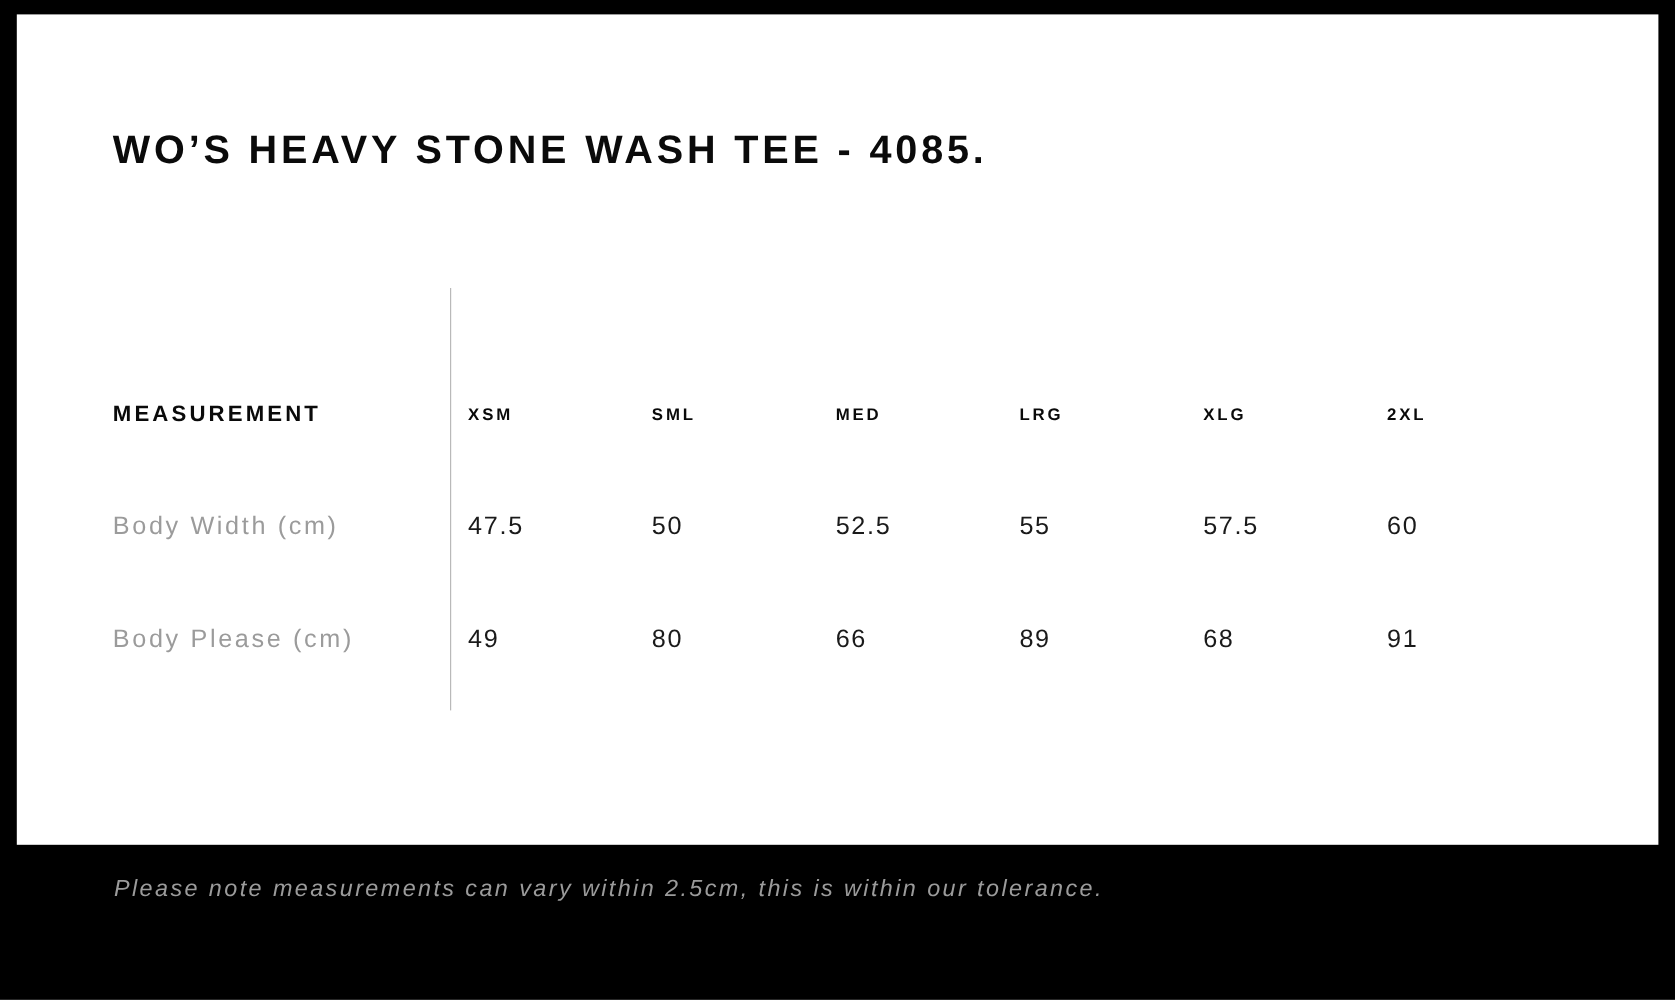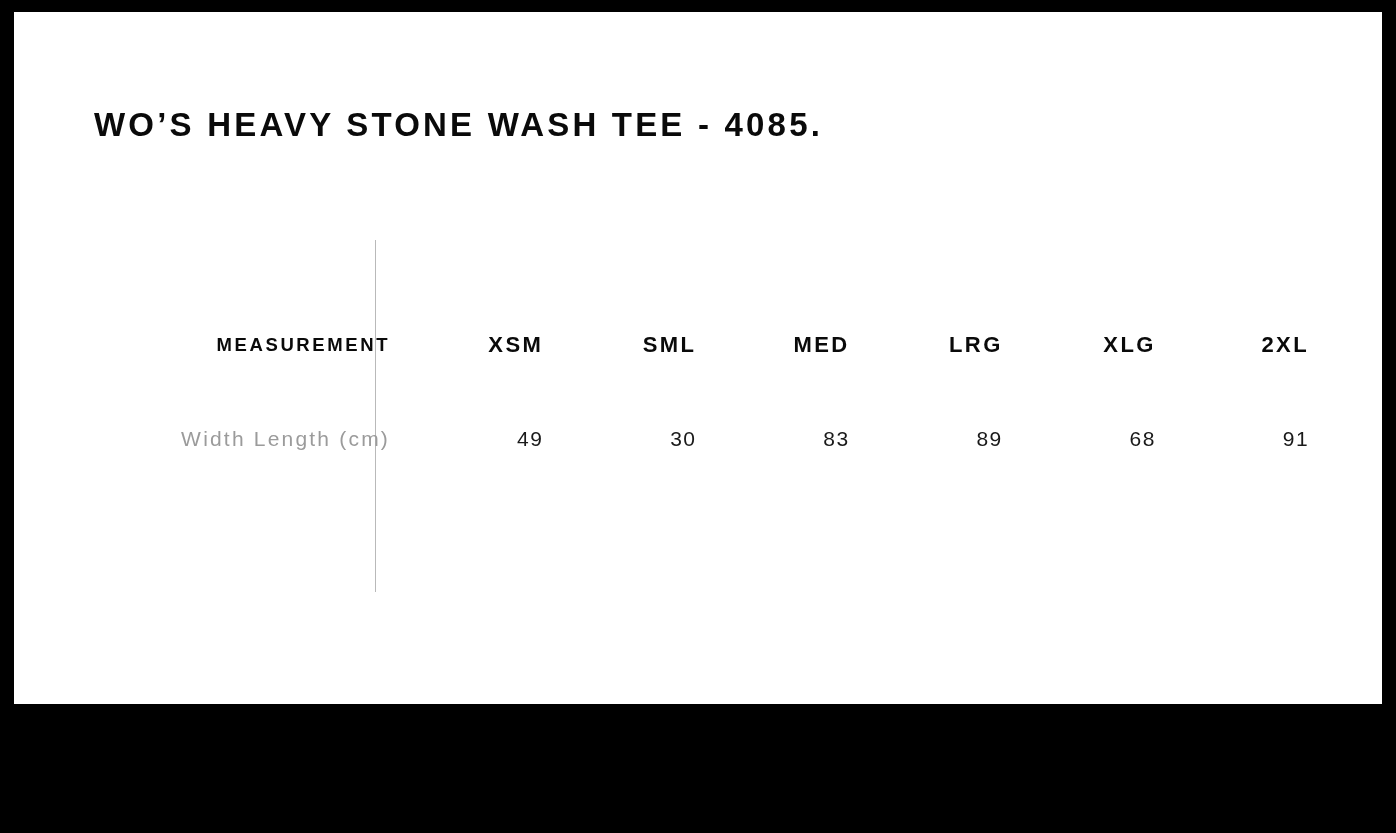--- a/index.html
+++ b/index.html
@@ -46,35 +46,35 @@
     top: 286px;
     width: 1215px;
     border-collapse: collapse;
     table-layout: fixed;
   }
   table.size-table th,
   table.size-table td {
     padding: 0;
     height: 94px;
     vertical-align: middle;
-    text-align: right;
+    text-align: left;
   }
   table.size-table col.measure-col { width: 290px; }
   table.size-table col.size-col { width: 150px; }
 
   th.measurement-head {
     text-align: left;
     font-size: 18.5px;
     font-weight: bold;
     letter-spacing: 2.6px;
     color: #0a0a0a;
     padding-left: 0;
   }
   th.size-head {
-    font-size: 22px;
+    font-size: 14px;
     font-weight: bold;
     letter-spacing: 2.4px;
     color: #0a0a0a;
   }
   td.measure-label {
     text-align: left;
     font-size: 21px;
     font-weight: normal;
     letter-spacing: 2.2px;
     color: #9b9b9b;
@@ -121,25 +121,35 @@
         <th class="size-head">XSM</th>
         <th class="size-head">SML</th>
         <th class="size-head">MED</th>
         <th class="size-head">LRG</th>
         <th class="size-head">XLG</th>
         <th class="size-head">2XL</th>
       </tr>
     </thead>
     <tbody>
       <tr>
-        <td class="measure-label">Width Length (cm)</td>
+        <td class="measure-label">Body Width (cm)</td>
+        <td class="value-cell">47.5</td>
+        <td class="value-cell">50</td>
+        <td class="value-cell">52.5</td>
+        <td class="value-cell">55</td>
+        <td class="value-cell">57.5</td>
+        <td class="value-cell">60</td>
+      </tr>
+      <tr>
+        <td class="measure-label">Body Please (cm)</td>
         <td class="value-cell">49</td>
-        <td class="value-cell">30</td>
-        <td class="value-cell">83</td>
+        <td class="value-cell">80</td>
+        <td class="value-cell">66</td>
         <td class="value-cell">89</td>
         <td class="value-cell">68</td>
         <td class="value-cell">91</td>
       </tr>
     </tbody>
   </table>
 
+  <div class="footnote">Please note measurements can vary within 2.5cm, this is within our tolerance.</div>
 
 </div>
 
 </body></html>

